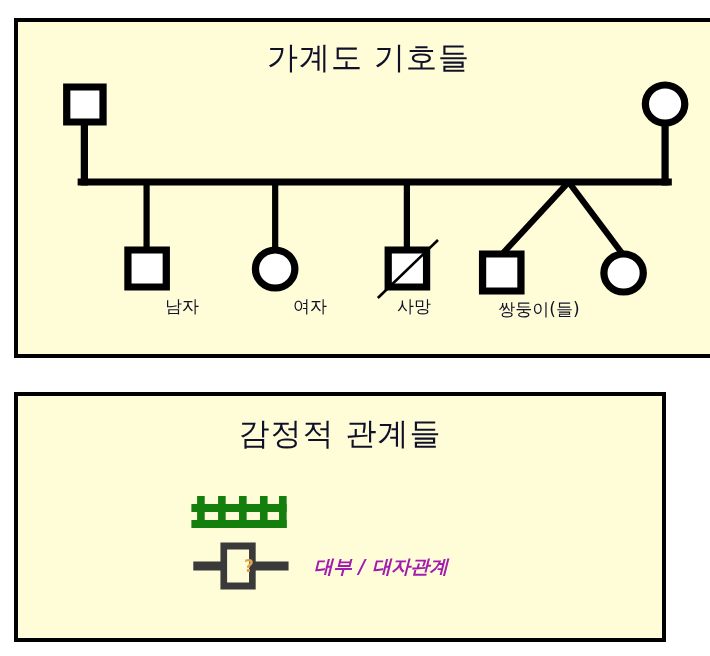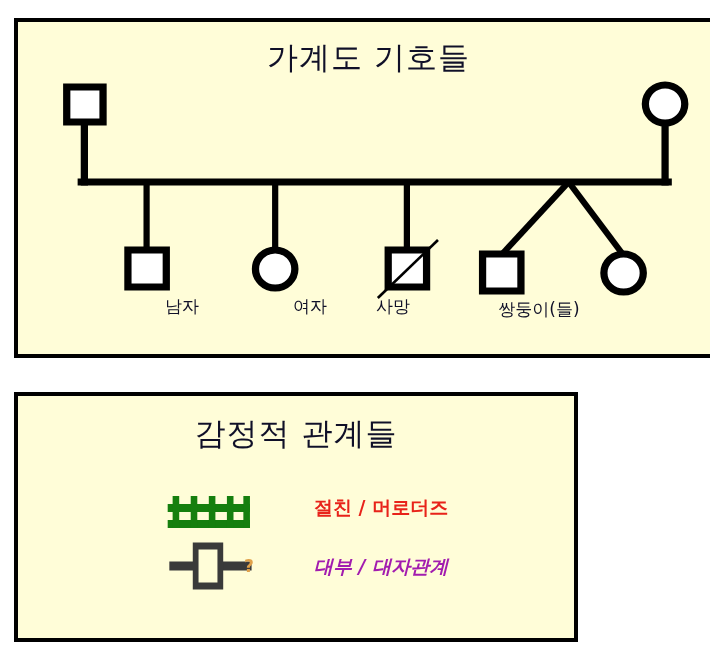--- a/index.html
+++ b/index.html
@@ -26,21 +26,21 @@
   #panel-genogram {
     left: 14px;
     top: 18px;
     width: 709px;
     height: 340px;
   }
 
   #panel-relations {
     left: 14px;
     top: 392px;
-    width: 564px;
+    width: 652px;
     height: 250px;
   }
 
   .panel-title {
     position: absolute;
     left: 0;
     right: 0;
     text-align: center;
     color: #101028;
     font-size: 31px;
@@ -132,21 +132,21 @@
     <line x1="347" y1="276" x2="405" y2="218" stroke="#000000" stroke-width="2.5"></line>
 
     <rect x="448" y="232" width="37" height="37" fill="#ffffff" stroke="#000000" stroke-width="7"></rect>
     <circle cx="584" cy="251" r="19" fill="#ffffff" stroke="#000000" stroke-width="7"></circle>
   </svg>
 
   <div class="sym-label" style="left:140px; top:274px;margin-left:24px;">남자</div>
 
   <div class="sym-label" style="left:248px; top:274px;margin-left:44px;">여자</div>
 
-  <div class="sym-label" style="left:375px; top:274px;">사망</div>
+  <div class="sym-label" style="left:396px; top:274px;">사망</div>
 
   <div class="sym-label" style="left:521px; top:277px;text-align:center;">쌍둥이(들)</div>
 </div>
 
 <div class="panel" id="panel-relations">
 
   <div class="panel-title" id="relations-title">감정적 관계들</div>
 
   <svg class="layer" viewBox="0 0 676 242" preserveAspectRatio="none">
 
@@ -163,16 +163,15 @@
     </g>
 
     <g>
       <line x1="184" y1="170" x2="284" y2="170" stroke="#3a3a3a" stroke-width="9" stroke-linecap="butt"></line>
       <rect x="216" y="150" width="30" height="40" fill="#fffdd8" stroke="#3a3a3a" stroke-width="7"></rect>
     </g>
   </svg>
 
   <div class="qmark" style="left:231px; top:170px;">?</div>
 
-  <div class="legend-label" id="legend-label-0" style="left:296px; top:100px;">절친 / 머로더즈</div>
 
   <div class="legend-label" id="legend-label-1" style="left:296px; top:159px;">대부 / 대자관계</div>
 </div>
 
 </body></html>

